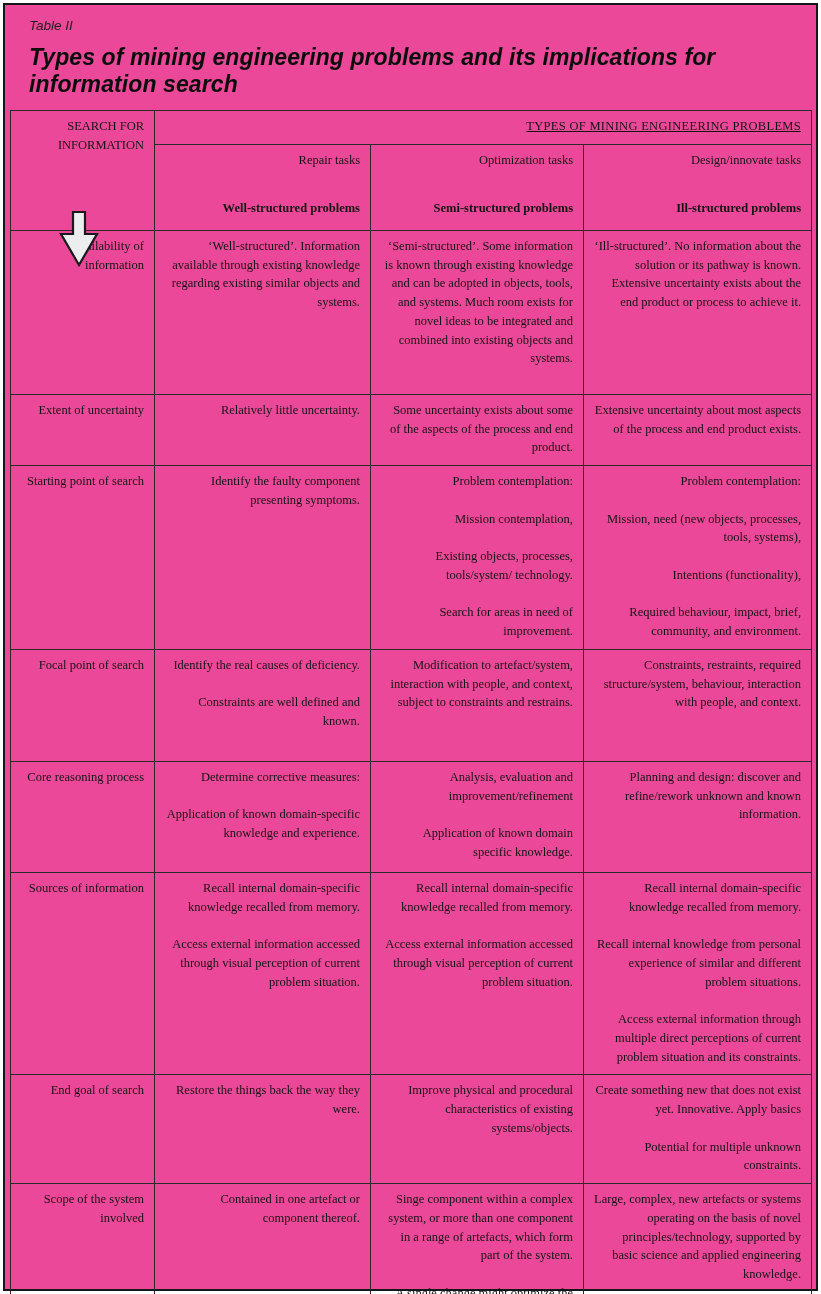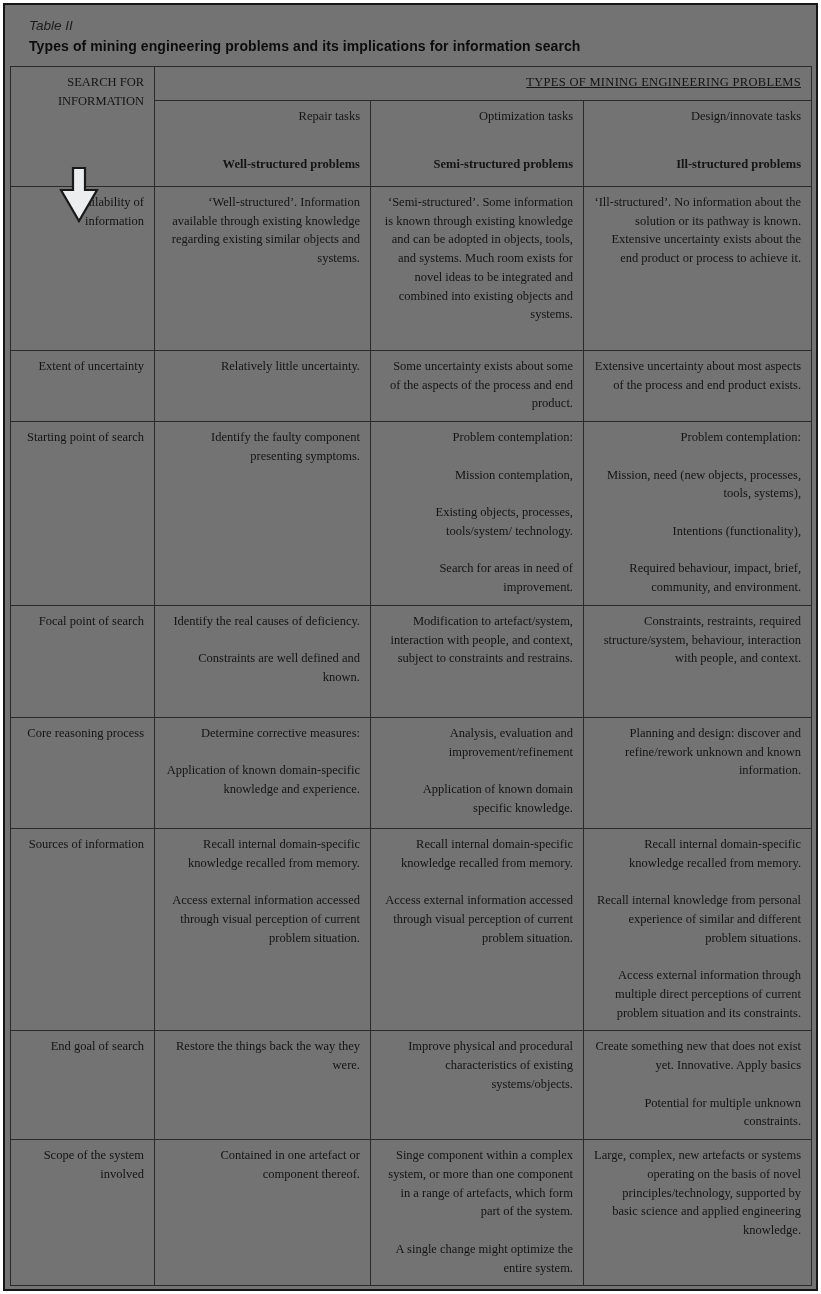--- a/index.html
+++ b/index.html
@@ -15,37 +15,38 @@
     color: #141414;
   }
   .page-frame {
     position: absolute;
     left: 3px;
     top: 3px;
     width: 815px;
     height: 1288px;
     box-sizing: border-box;
     border: 2px solid #161616;
-    background: #737373;
+    background: #ec4899;
   }
   .title-block {
     padding: 13px 22px 0 24px;
     font-family: "Liberation Sans", sans-serif;
   }
   .table-label {
     font-style: italic;
     font-size: 13.5px;
     color: #1c1c1c;
   }
   .fig-title {
-    margin-top: 5px;
-    font-weight: bold;
-    font-size: 14px;
+    margin-top: 11px;
+    font-weight: bold;
+    font-size: 23px;
     letter-spacing: 0.1px;
     color: #0c0c0c;
+    font-style: italic;
   }
   table.main {
     border-collapse: collapse;
     table-layout: fixed;
     margin: 12px 4px 0 5px;
     width: 801px;
   }
   table.main th, table.main td {
     border: 1.5px solid #2a2a2a;
     box-sizing: border-box;

